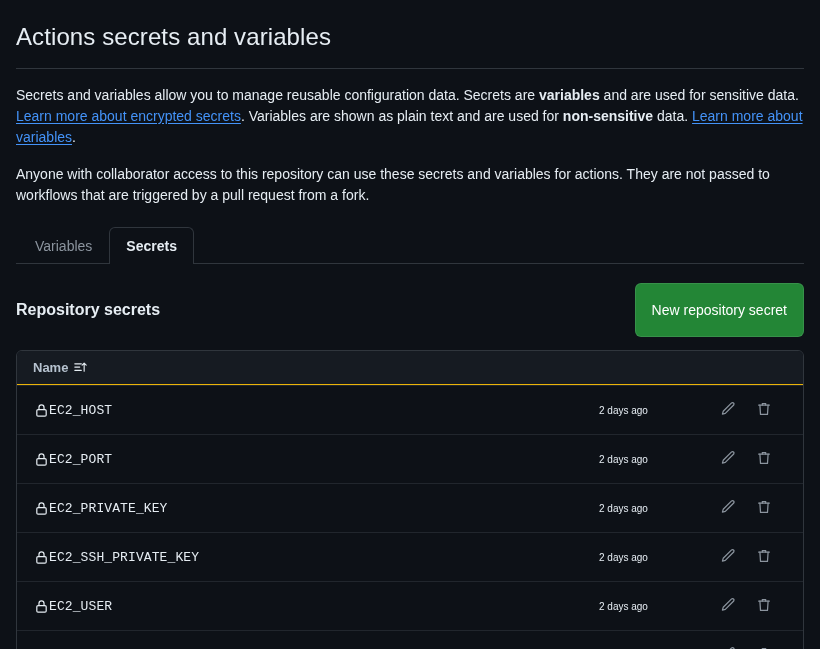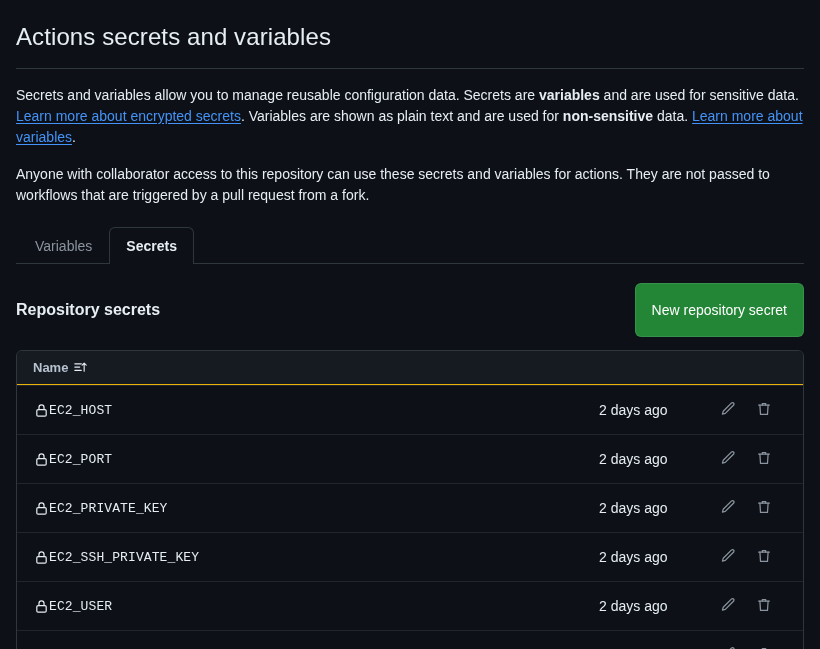--- a/index.html
+++ b/index.html
@@ -185,21 +185,21 @@
   }
   .row-right {
     flex: 0 0 auto;
     width: 188px;
     display: flex;
     align-items: center;
     justify-content: flex-start;
     gap: 0;
   }
   .updated {
-    font-size: 14px;
+    font-size: 10px;
     color: #e6edf3;
     width: 108px;
     text-align: left;
   }
   .icon-btn {
     width: 30px;
     height: 30px;
     display: inline-flex;
     align-items: center;
     justify-content: center;

